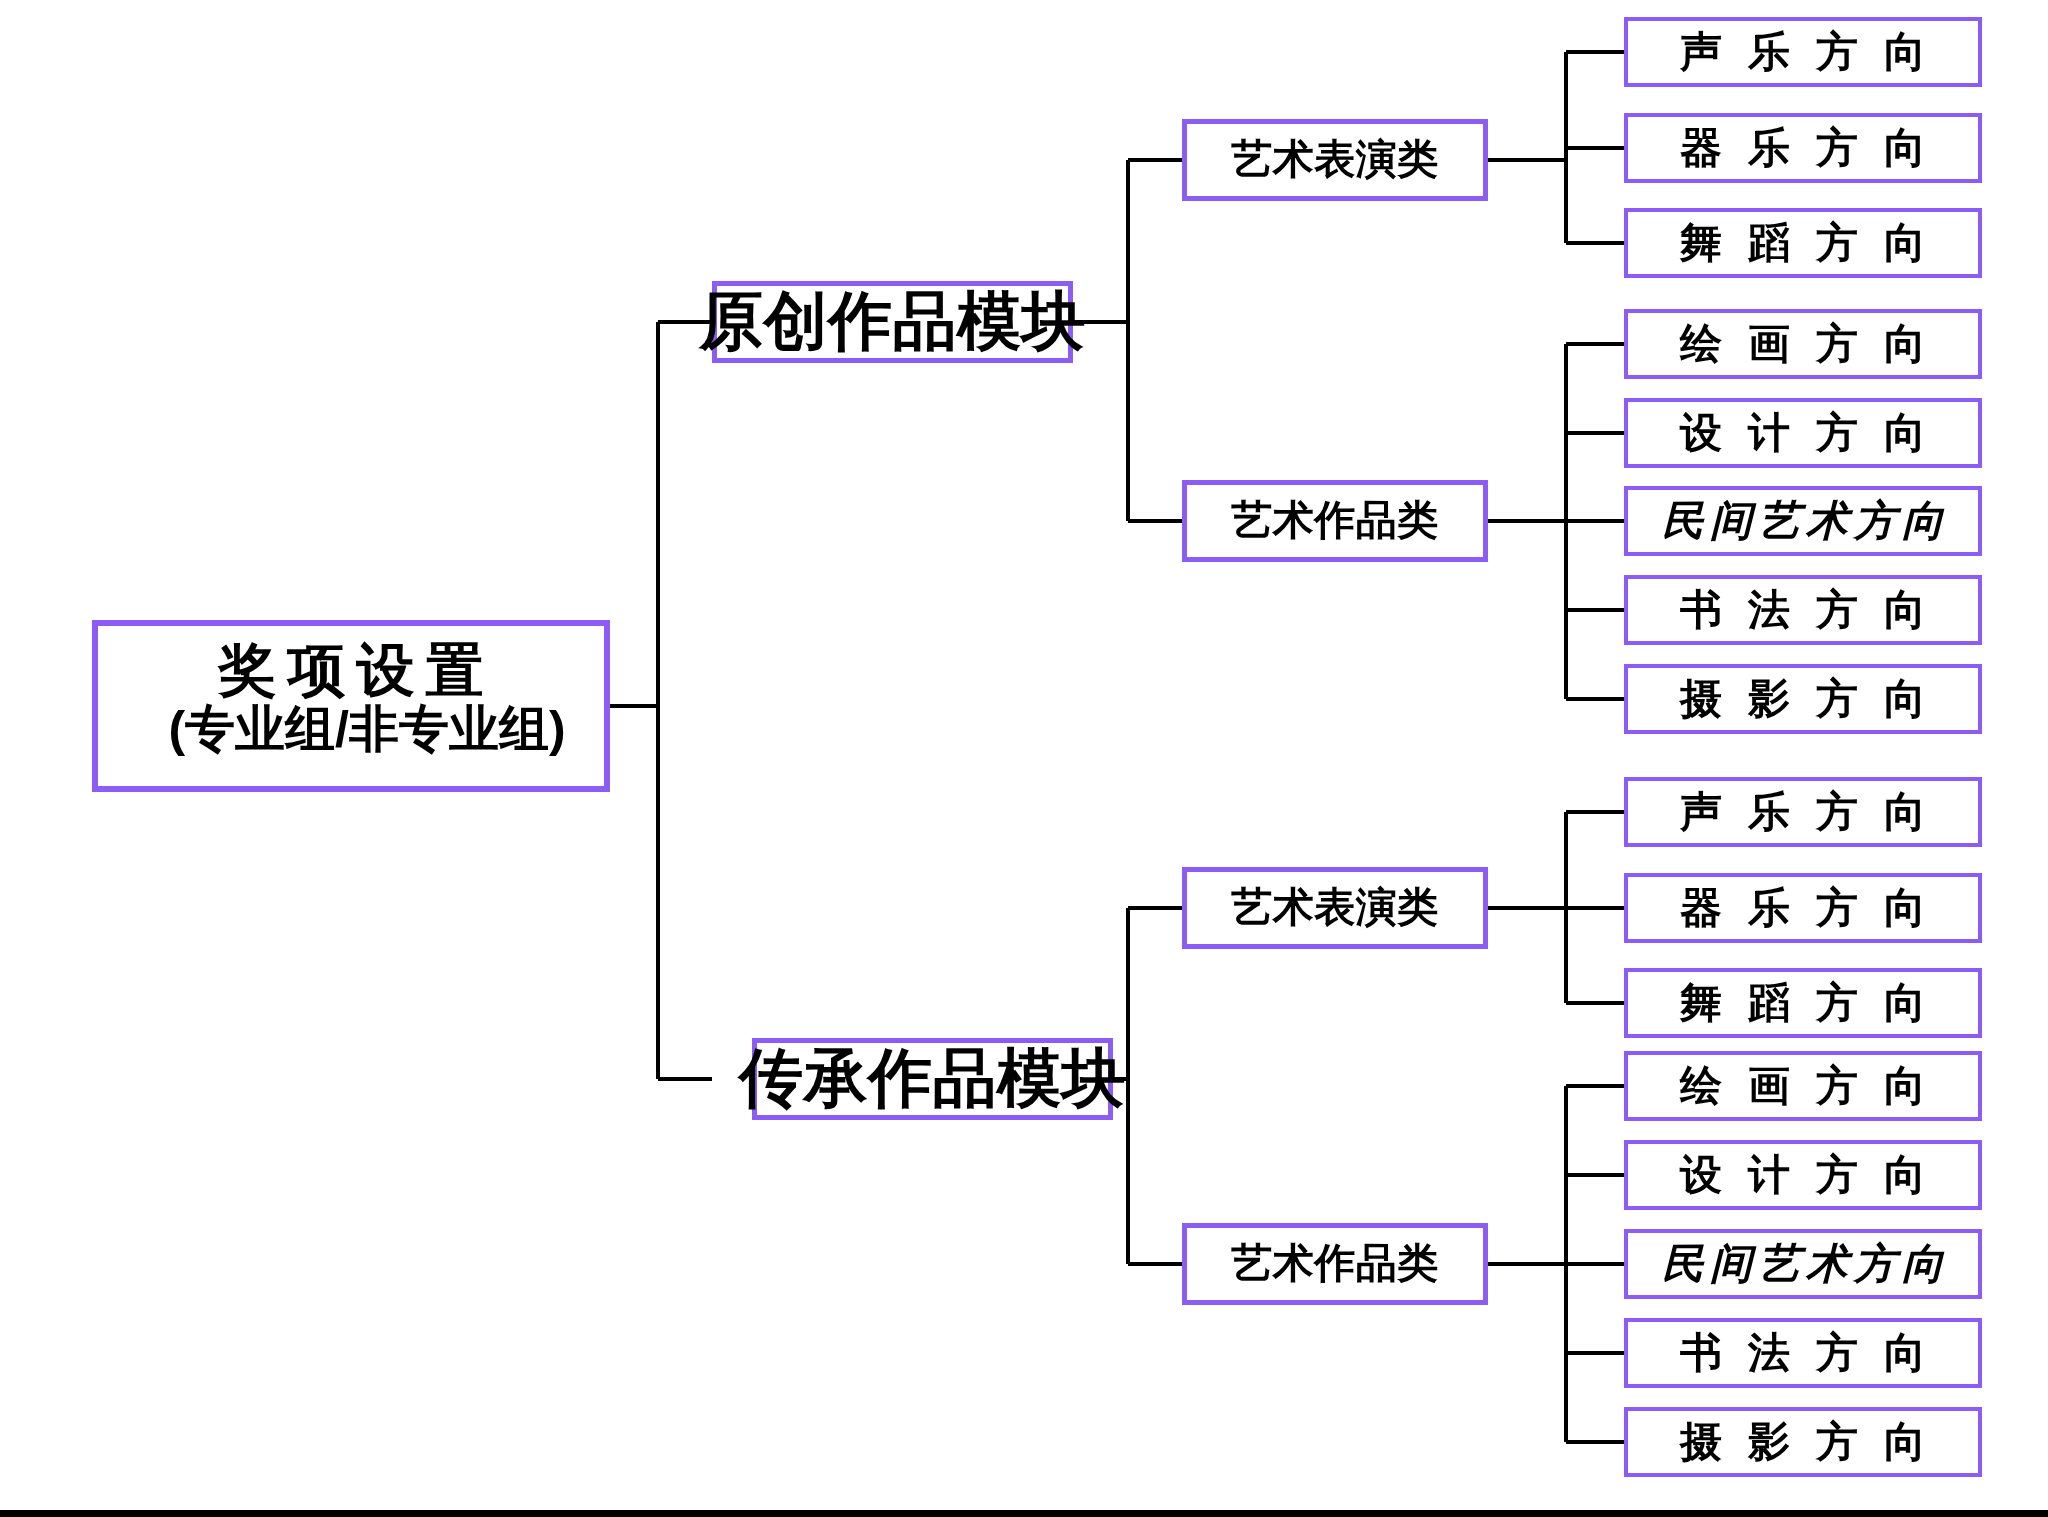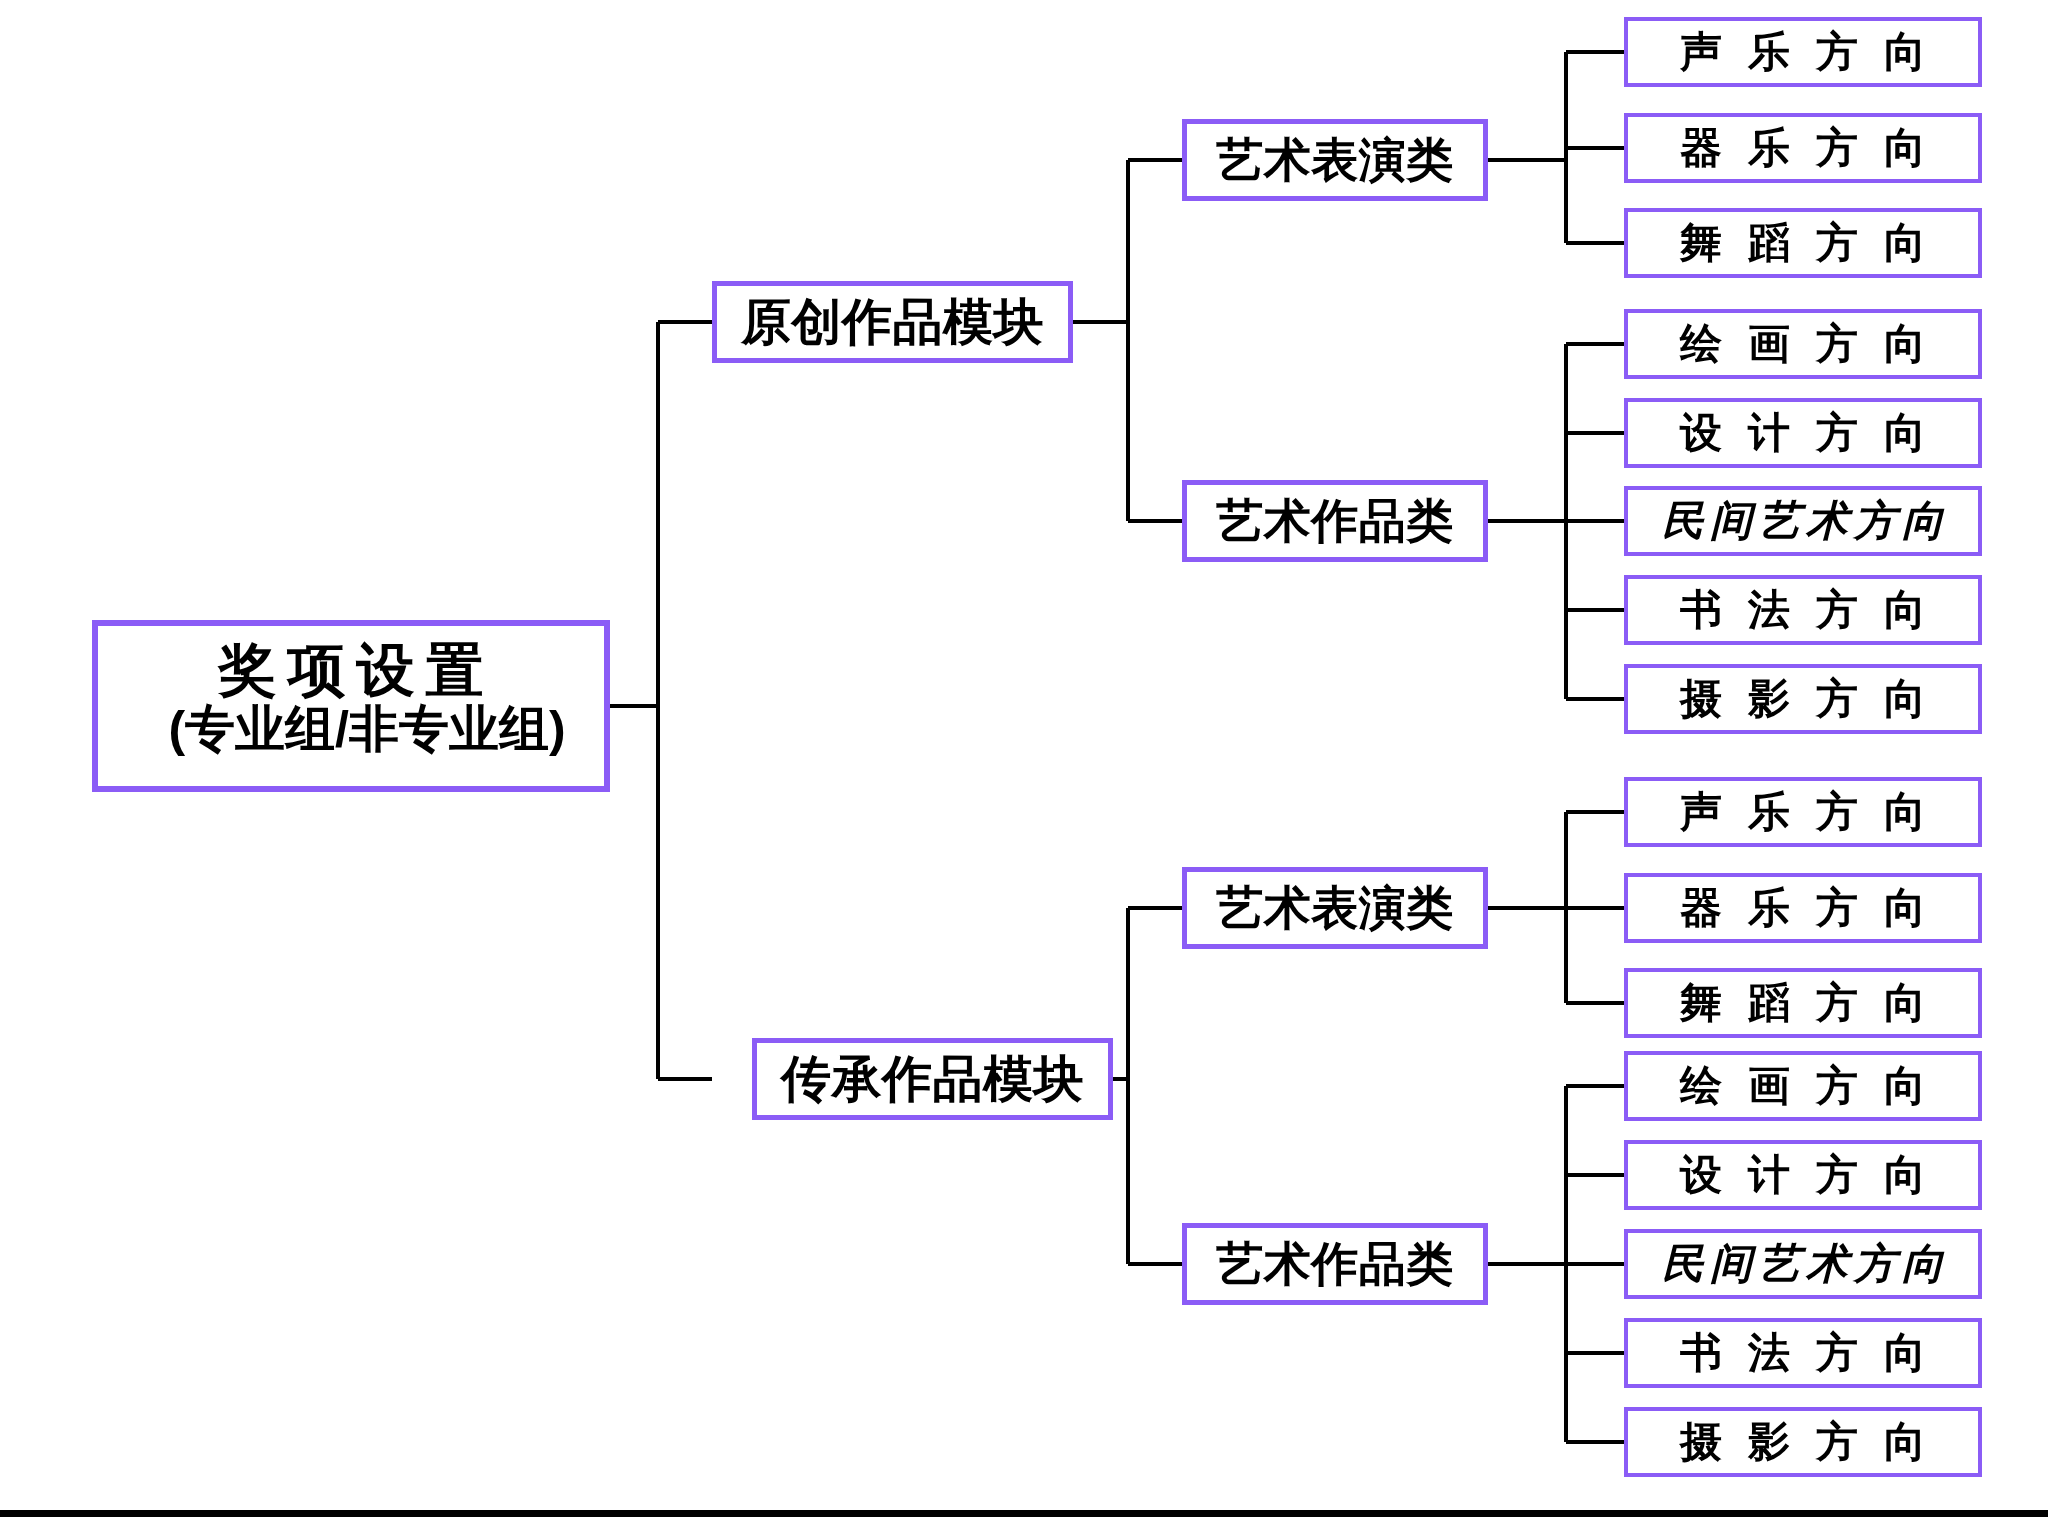--- a/index.html
+++ b/index.html
@@ -49,26 +49,26 @@
     font-weight: bold;
   }
   .root-line-2 {
     font-size: 50px;
     letter-spacing: 0px;
     font-weight: bold;
     margin-top: 2px;
     margin-left: 32px;
   }
   .node.module {
-    font-size: 50px;
+    font-size: 64px;
     letter-spacing: 0.5px;
     border-width: 5px;
   }
   .node.category {
-    font-size: 47px;
+    font-size: 41px;
     letter-spacing: 0.5px;
     border-width: 5px;
   }
   .node.leaf {
     font-size: 42px;
     border-width: 4px;
   }
   .leaf-wide {
     letter-spacing: 26px;
     text-indent: 26px;

